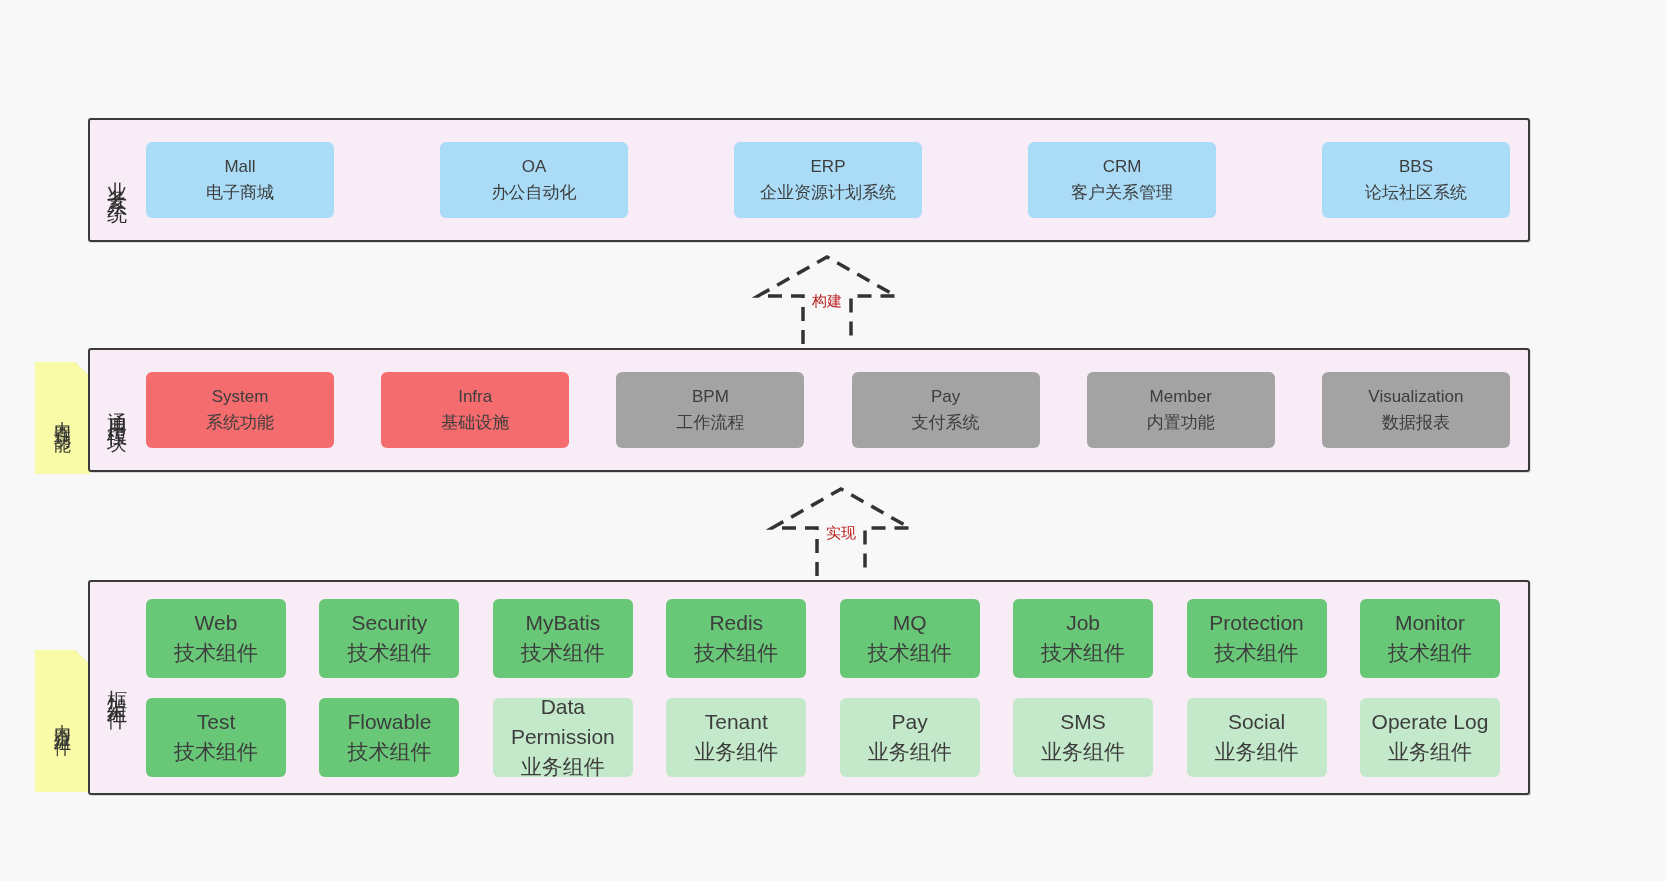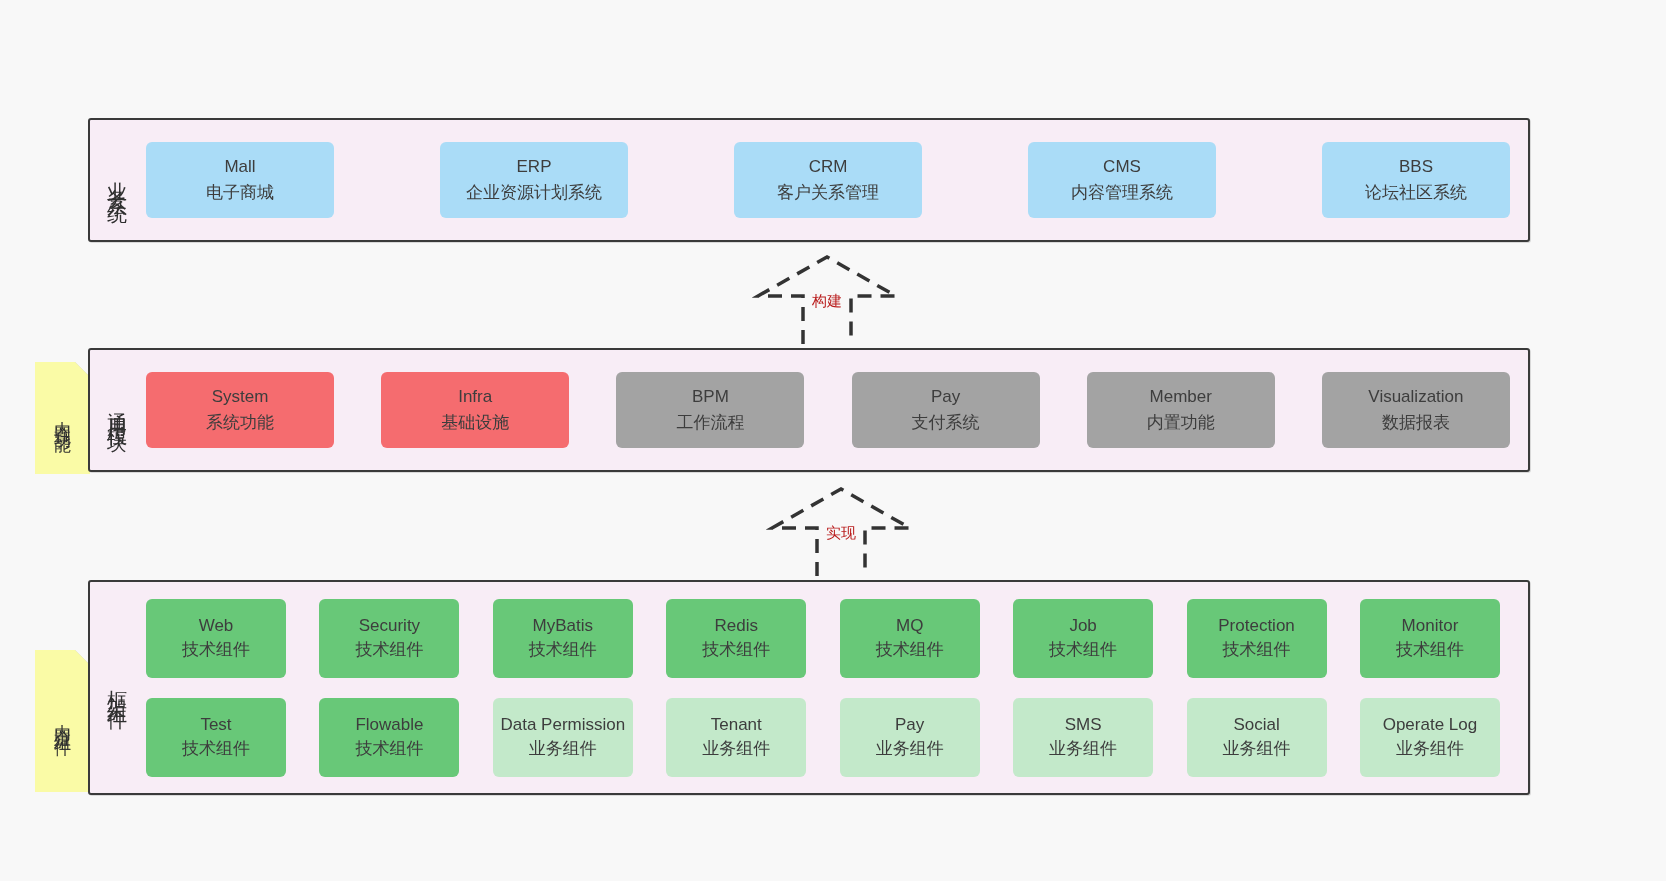--- a/index.html
+++ b/index.html
@@ -34,21 +34,21 @@
     gap:20px; padding-right:28px;
   }
   .row { display:flex; justify-content:space-between; }
 
   .box {
     border-radius:6px; display:flex; flex-direction:column;
     align-items:center; justify-content:center; text-align:center;
   }
   .box span { display:block; padding:0 4px; }
   .size-l { width:188px; height:76px; font-size:17px; line-height:1.55; }
-  .size-s { width:140px; height:79px; font-size:17px; line-height:1.42; }
+  .size-s { width:140px; height:79px; font-size:21px; line-height:1.42; }
 
   .blue       { background:#aadcf7; }
   .red        { background:#f56c6f; }
   .pink       { background:#a3a3a3; }
   .green      { background:#68c878; }
   .lightgreen { background:#c3e9ca; }
 
   
   .sticky {
     position:absolute; left:35px; width:55px; z-index:1;
@@ -79,30 +79,30 @@
 <div class="band" id="band1">
   <div class="vlabel-wrap">
     <span class="vlabel">业务系统</span>
   </div>
   <div class="boxes">
     <div class="box size-l blue">
       <span>Mall</span>
       <span>电子商城</span>
     </div>
     <div class="box size-l blue">
+      <span>OA</span>
+      <span>办公自动化</span>
+    </div>
+    <div class="box size-l blue">
       <span>ERP</span>
       <span>企业资源计划系统</span>
     </div>
     <div class="box size-l blue">
       <span>CRM</span>
       <span>客户关系管理</span>
-    </div>
-    <div class="box size-l blue">
-      <span>CMS</span>
-      <span>内容管理系统</span>
     </div>
     <div class="box size-l blue">
       <span>BBS</span>
       <span>论坛社区系统</span>
     </div>
   </div>
 </div>
 
 <div class="arrow" id="arrow1">
   <svg width="150" height="92" viewBox="0 0 150 92">

